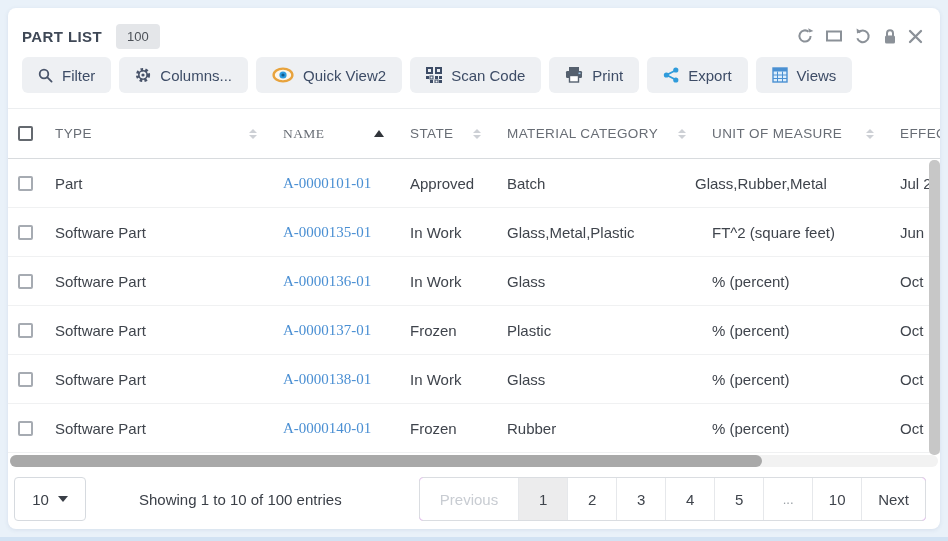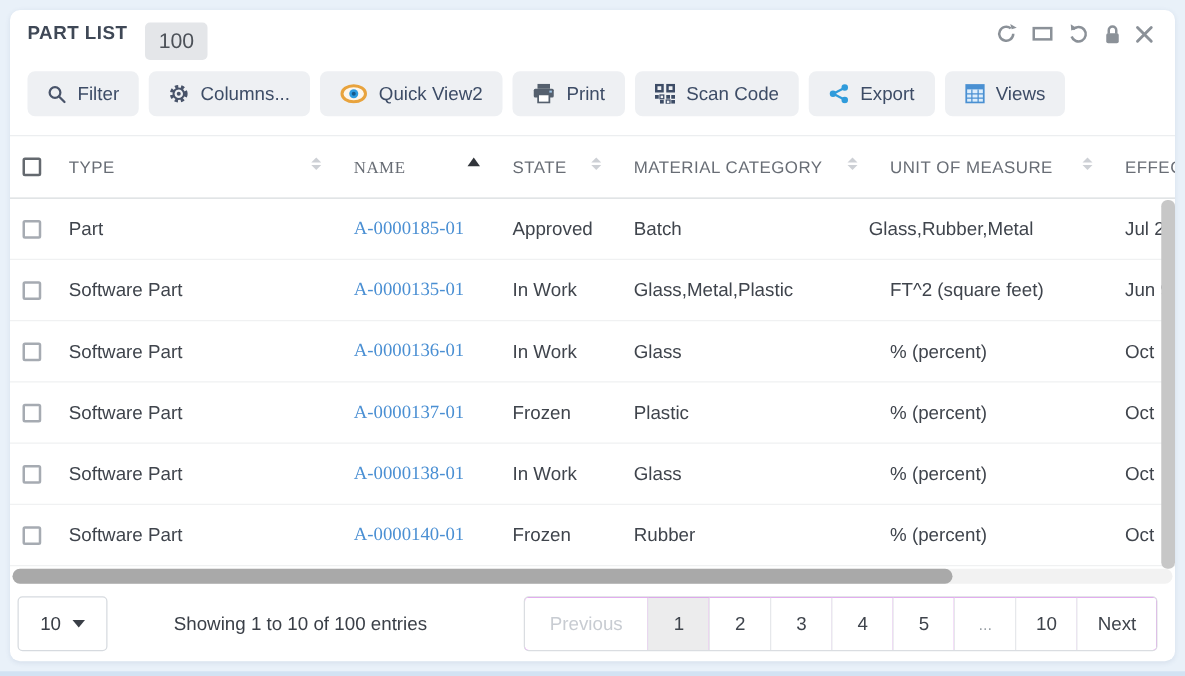--- a/index.html
+++ b/index.html
@@ -6,23 +6,23 @@
   html,body { width:948px; height:541px; overflow:hidden; }
   body { background:#e9f1f9; font-family:"Liberation Sans", sans-serif; position:relative; }
   .bottom-strip { position:absolute; left:0; bottom:0; width:948px; height:4px; background:#d2e2f3; }
 
   .card { position:absolute; left:8px; top:8px; width:932px; height:521px;
           background:#ffffff; border-radius:8px; box-shadow:0 1px 4px rgba(70,100,140,.12);
           overflow:hidden; }
 
   
   .panel-header { position:absolute; left:14px; right:17px; top:10px; height:36px;
-                  display:flex; align-items:flex-start; }
+                  display:flex; align-items:center; }
   .panel-title { font-size:15px; font-weight:bold; color:#3f4856; letter-spacing:.4px; }
-  .count-badge { margin-left:14px; background:#e4e6e9; color:#4c5158; font-size:17px;
+  .count-badge { margin-left:14px; background:#e4e6e9; color:#4c5158; font-size:13px;
                  padding:5px 11px; border-radius:4px; }
   .window-icons { margin-left:auto; display:flex; align-items:center; gap:11px; }
   .window-icons .wicon { display:flex; align-items:center; cursor:pointer; }
 
   
   .toolbar { position:absolute; left:14px; top:49px; height:36px; display:flex; gap:8px; }
   .tbtn { display:flex; align-items:center; gap:9px; background:#eef0f3; border:none;
           border-radius:6px; padding:0 16px; font-size:15px; color:#3d4c66;
           font-family:"Liberation Sans", sans-serif; cursor:pointer; }
 
@@ -34,21 +34,21 @@
   .trow  { height:49px; display:flex; align-items:center; border-bottom:1px solid #f0f1f2; }
 
   .c-check { width:47px; padding-left:10px; display:flex; align-items:center; flex:none; }
   .c-type  { width:228px; flex:none; }
   .c-name  { width:127px; flex:none;font-family:Liberation Serif, serif; }
   .c-state { width:97px;  flex:none; }
   .c-mat   { width:205px; flex:none; }
   .c-uom   { width:188px; flex:none; }
   .c-eff   { width:120px; flex:none; overflow:hidden; white-space:nowrap; }
 
-  .th { display:flex; align-items:flex-start; font-size:13.5px; color:#686d75;
+  .th { display:flex; align-items:center; font-size:13.5px; color:#686d75;
         letter-spacing:.4px; cursor:pointer; }
   .th .hlabel { white-space:nowrap; }
   .th .sorter { margin-left:auto; margin-right:26px; }
   .cell { font-size:15px; color:#3f444c; white-space:nowrap; }
   a.name-link { color:#4a8fd3; text-decoration:none; font-size:15px; }
 
   .checkbox { width:15px; height:15px; border:2px solid #a6abb2; border-radius:2px;
               background:#fff; cursor:pointer; }
   .checkbox.dark { border-color:#64696f; }
 
@@ -152,50 +152,50 @@
     </button>
     <button class="tbtn">
       <span>
         <svg width="22" height="16" viewBox="0 0 22 16">
             <ellipse cx="11" cy="8" rx="9.4" ry="6.4" fill="#fdf6ec" stroke="#e8a33d" stroke-width="2.4"></ellipse>
             <circle cx="11" cy="8" r="3.6" fill="#2d9be0"></circle>
             <circle cx="11" cy="8" r="1.6" fill="#145a8c"></circle>
           </svg>
       </span>
       <span>Quick View2</span>
-    </button>
-    <button class="tbtn">
-      <span>
-        <svg width="18" height="16" viewBox="0 0 18 16">
-            <rect x="4" y="0" width="10" height="4" fill="#55606e"></rect>
-            <rect x="1" y="4" width="16" height="7" rx="1.2" fill="#55606e"></rect>
-            <rect x="4.5" y="8.5" width="9" height="6.5" fill="#ffffff" stroke="#55606e" stroke-width="1.4"></rect>
-            <rect x="13.5" y="5.5" width="2" height="1.6" fill="#9fc5e8"></rect>
-          </svg>
-      </span>
-      <span>Print</span>
     </button>
     <button class="tbtn">
       <span>
         <svg width="16" height="16" viewBox="0 0 16 16" fill="#3d4c66">
             <path fill-rule="evenodd" d="M0 0h7v7H0zm2 2v3h3V2z"></path>
             <path fill-rule="evenodd" d="M9 0h7v7H9zm2 2v3h3V2z"></path>
             <rect x="0" y="9" width="3" height="3"></rect>
             <rect x="4" y="13" width="3" height="3"></rect>
             <rect x="4" y="9" width="3" height="3" fill="none" stroke="#3d4c66"></rect>
             <rect x="9" y="9" width="3" height="3"></rect>
             <rect x="13" y="13" width="3" height="3"></rect>
             <rect x="13" y="9" width="3" height="3"></rect>
             <rect x="9" y="13" width="3" height="3" fill="none" stroke="#3d4c66" stroke-width="1"></rect>
           </svg>
       </span>
       <span>Scan Code</span>
     </button>
     <button class="tbtn">
       <span>
+        <svg width="18" height="16" viewBox="0 0 18 16">
+            <rect x="4" y="0" width="10" height="4" fill="#55606e"></rect>
+            <rect x="1" y="4" width="16" height="7" rx="1.2" fill="#55606e"></rect>
+            <rect x="4.5" y="8.5" width="9" height="6.5" fill="#ffffff" stroke="#55606e" stroke-width="1.4"></rect>
+            <rect x="13.5" y="5.5" width="2" height="1.6" fill="#9fc5e8"></rect>
+          </svg>
+      </span>
+      <span>Print</span>
+    </button>
+    <button class="tbtn">
+      <span>
         <svg width="16" height="16" viewBox="0 0 16 16">
             <path d="M12.8 3.2L3.6 8l9.2 4.8" fill="none" stroke="#2f9bdb" stroke-width="1.8"></path>
             <circle cx="12.8" cy="3" r="2.6" fill="#2f9bdb"></circle>
             <circle cx="3.4" cy="8" r="2.6" fill="#2f9bdb"></circle>
             <circle cx="12.8" cy="13" r="2.6" fill="#2f9bdb"></circle>
           </svg>
       </span>
       <span>Export</span>
     </button>
     <button class="tbtn">
@@ -251,21 +251,21 @@
     </div>
   </div>
 
   <div class="tbody">
 
     <div class="trow">
       <div class="c-check">
           <span class="checkbox"></span>
         </div>
       <div class="cell c-type">Part</div>
-      <div class="cell c-name"><a href="#" class="name-link">A-0000185-01</a></div>
+      <div class="cell c-name"><a href="#" class="name-link">A-0000101-01</a></div>
       <div class="cell c-state">Approved</div>
       <div class="cell c-uom">Batch</div>
       <div class="cell c-mat">Glass,Rubber,Metal</div>
       <div class="cell c-eff">Jul 2</div>
     </div>
 
     <div class="trow">
       <div class="c-check">
           <span class="checkbox"></span>
         </div>

